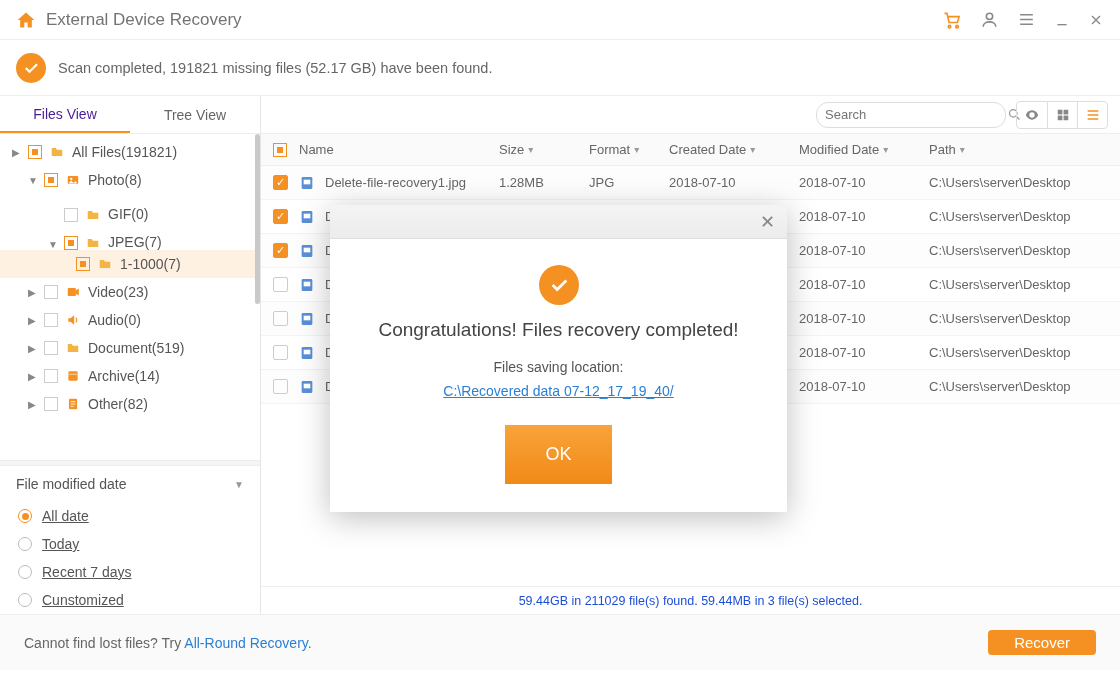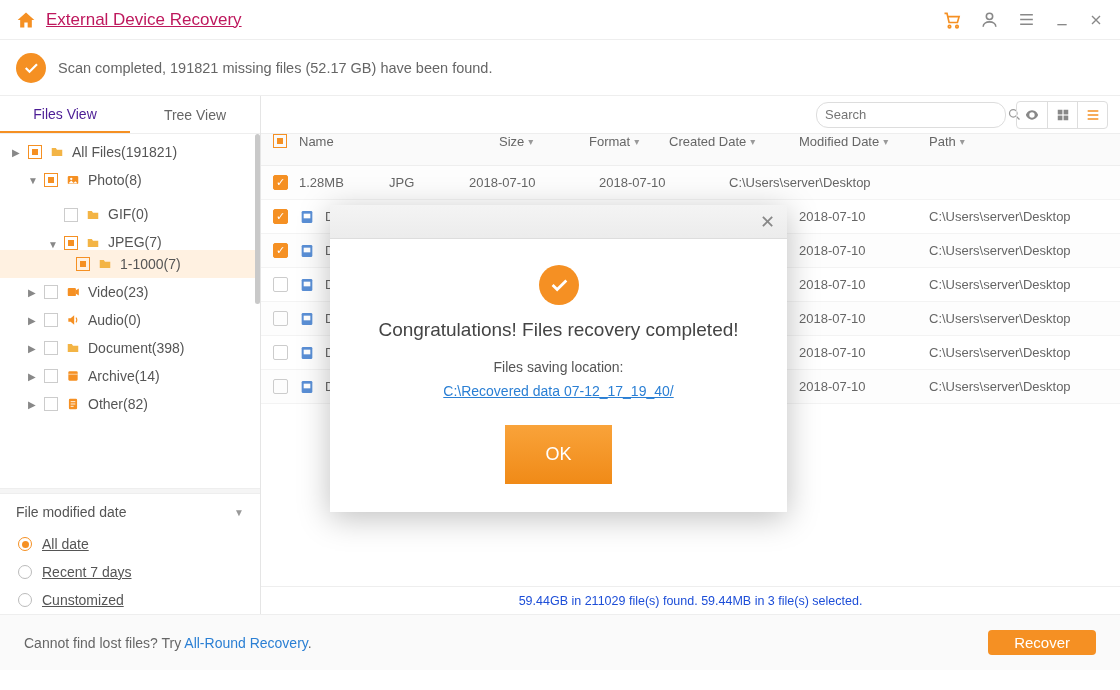--- a/index.html
+++ b/index.html
@@ -1,21 +1,21 @@
 <!DOCTYPE html>
 <html><head>
 <meta charset="utf-8">
 <style>
 * { box-sizing: border-box; margin: 0; padding: 0; font-family: -apple-system, BlinkMacSystemFont, "Segoe UI", Arial, sans-serif; }
 body { width: 1120px; height: 690px; background: #fff; color: #555; font-size: 14px; overflow: hidden; position: relative; }
 
 
 .titlebar { height: 40px; display: flex; align-items: center; padding: 0 16px; border-bottom: 1px solid #eee; }
 .titlebar .home-icon { color: #f59023; margin-right: 10px; }
-.titlebar .title { font-size: 17px; color: #be185d; flex:0 0 auto;text-decoration:underline; }
+.titlebar .title { font-size: 17px; color: #737373; flex:0 0 auto; }
 .titlebar .spacer { flex: 1; }
 .titlebar .win-icons { display: flex; gap: 18px; align-items: center; color: #888; }
 .titlebar .win-icons span, .titlebar .win-icons svg { cursor: pointer; }
 
 
 .scanbar { height: 56px; display: flex; align-items: center; padding: 0 16px; border-bottom: 1px solid #eee; }
 .scanbar .check-circle { width: 30px; height: 30px; border-radius: 50%; background: #f59023; display:flex; align-items:center; justify-content:center; margin-right: 12px; }
 .scanbar .scan-text { color: #666; font-size: 14.5px; }
 
 
@@ -49,21 +49,21 @@
 
 .content { flex:1; display:flex; flex-direction:column; }
 .toolbar { height: 38px; display:flex; align-items:center; justify-content:flex-end; padding: 0 12px; gap: 10px; border-bottom:1px solid #eee; }
 .search { width: 190px; height: 26px; border:1px solid #ddd; border-radius:12px; display:flex; align-items:center; padding:0 8px; color:#aaa; gap:6px; }
 .search input { border:none; outline:none; flex:1; font-size:13px; color:#555; }
 .btngrp { display:flex; border:1px solid #ddd; border-radius:4px; overflow:hidden; }
 .btngrp .b { width:30px; height:26px; display:flex; align-items:center; justify-content:center; border-left:1px solid #ddd; color:#888; cursor:pointer; }
 .btngrp .b:first-child { border-left:none; }
 .btngrp .b.active { color:#f59023; }
 
-.thead { height: 32px; display:flex; align-items:flex-start; padding: 0 12px; border-bottom:1px solid #eee; background:#fafafa; color:#666; font-size:13px; }
+.thead { height: 32px; display:flex; align-items:center; padding: 0 12px; border-bottom:1px solid #eee; background:#fafafa; color:#666; font-size:13px; }
 .thead .col, .trow .col { display:flex; align-items:center; gap:4px; }
 .col-cb { width: 26px; }
 .col-name { width: 200px; }
 .col-size { width: 90px; }
 .col-fmt { width: 80px; }
 .col-created { width: 130px; }
 .col-mod { width: 130px; }
 .col-path { flex:1; }
 
 .tbody { flex:1; overflow:auto; }
@@ -232,21 +232,21 @@
         <span class="label">Audio(0)</span>
       </div>
       <div class="tnode indent1">
         <span class="chev">▶</span>
           <span class="cb empty"></span>
         <span class="folder">
             <svg width="18" height="14" viewBox="0 0 24 24" fill="currentColor">
               <path d="M3 5h7l2 3h9v11H3z"></path>
             </svg>
           </span>
-        <span class="label">Document(398)</span>
+        <span class="label">Document(519)</span>
       </div>
       <div class="tnode indent1">
         <span class="chev">▶</span>
           <span class="cb empty"></span>
         <span class="folder" style="color:#f59023">
             <svg width="18" height="14" viewBox="0 0 24 24" fill="currentColor">
               <rect x="4" y="4" width="16" height="16" rx="2"></rect>
               <path d="M4 9h16" stroke="#fff" stroke-width="1"></path>
             </svg>
           </span>
@@ -265,20 +265,24 @@
       </div>
     </div>
     <div class="filter-sep"></div>
     <div class="filter-title">
       <span>File modified date</span>
       <span class="chev-down">▼</span>
     </div>
     <div class="radio-opt">
         <span class="radio on"></span>
         <span>All date</span>
+      </div>
+    <div class="radio-opt">
+        <span class="radio"></span>
+        <span>Today</span>
       </div>
     <div class="radio-opt">
         <span class="radio"></span>
         <span>Recent 7 days</span>
       </div>
     <div class="radio-opt">
         <span class="radio"></span>
         <span>Cunstomized</span>
       </div>
   </div>
@@ -345,20 +349,29 @@
           <span>Path</span>
           <span class="chev-down">▾</span>
         </div>
     </div>
 
     <div class="tbody" id="tbody">
         <div class="trow">
     <div class="col col-cb">
             <span class="rcb on"></span>
           </div>
+    <div class="col col-name">
+            <span class="fileicon">
+              <svg width="16" height="16" viewBox="0 0 24 24" fill="currentColor">
+                <rect x="4" y="3" width="16" height="18" rx="2"></rect>
+                <rect x="7" y="7" width="10" height="7" fill="#fff"></rect>
+              </svg>
+            </span>
+            <span>Delete-file-recovery1.jpg</span>
+          </div>
     <div class="col col-size">1.28MB</div>
     <div class="col col-fmt">JPG</div>
     <div class="col col-created">2018-07-10</div>
     <div class="col col-mod">2018-07-10</div>
     <div class="col col-path">C:\Users\server\Desktop</div>
         </div>
         <div class="trow">
     <div class="col col-cb">
             <span class="rcb on"></span>
           </div>

